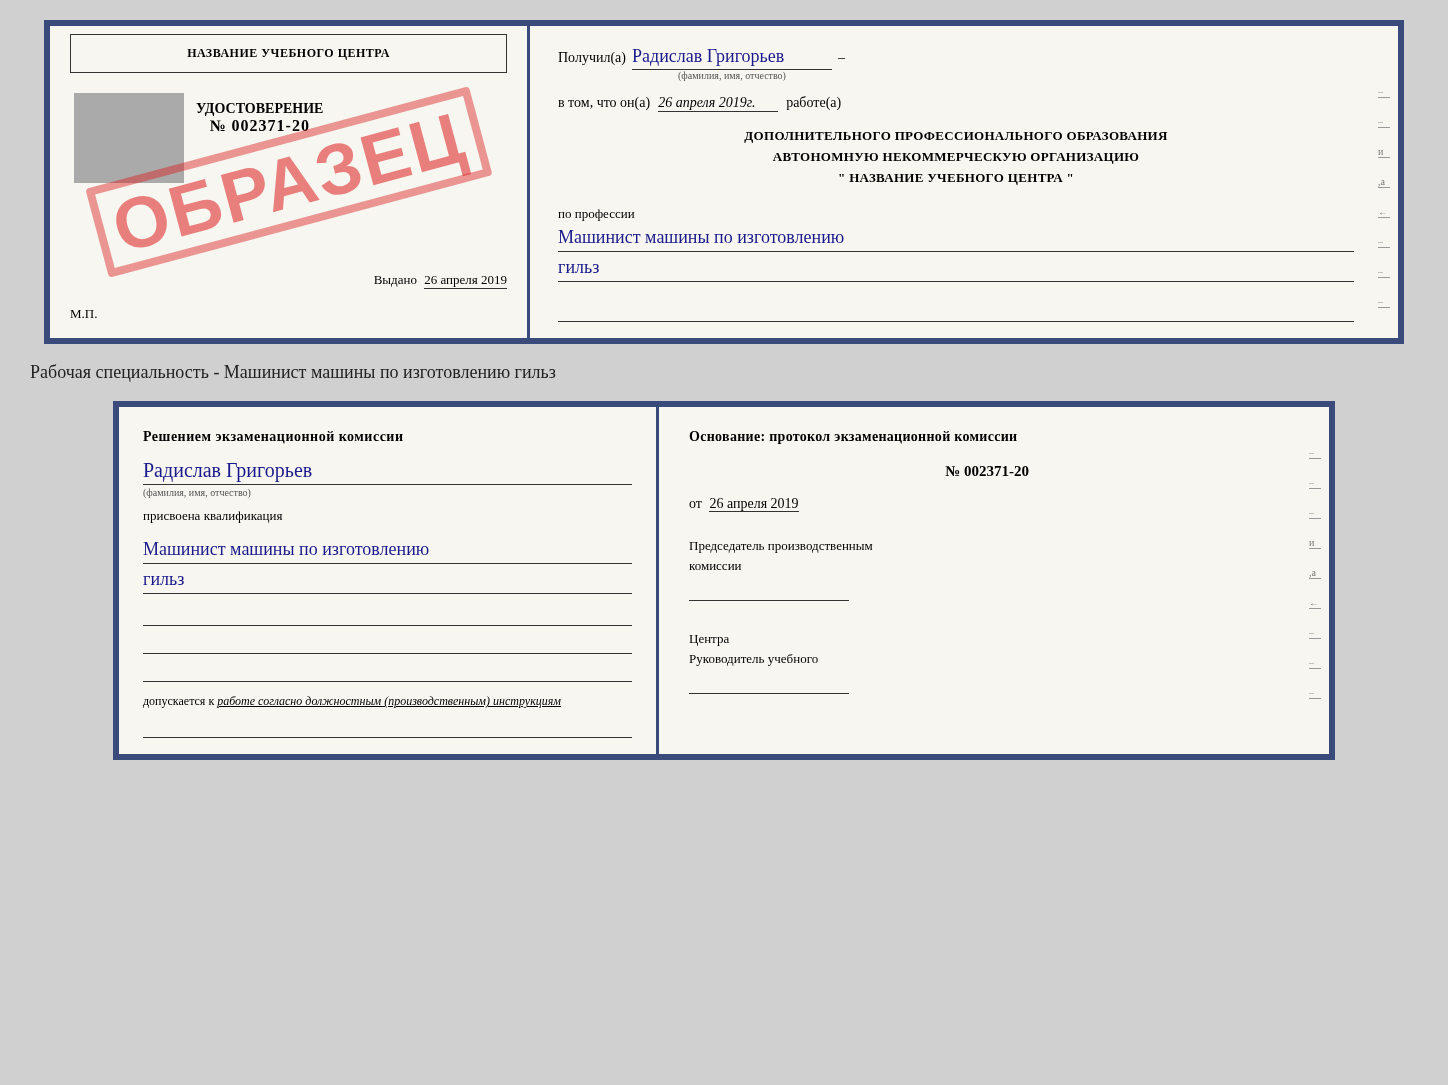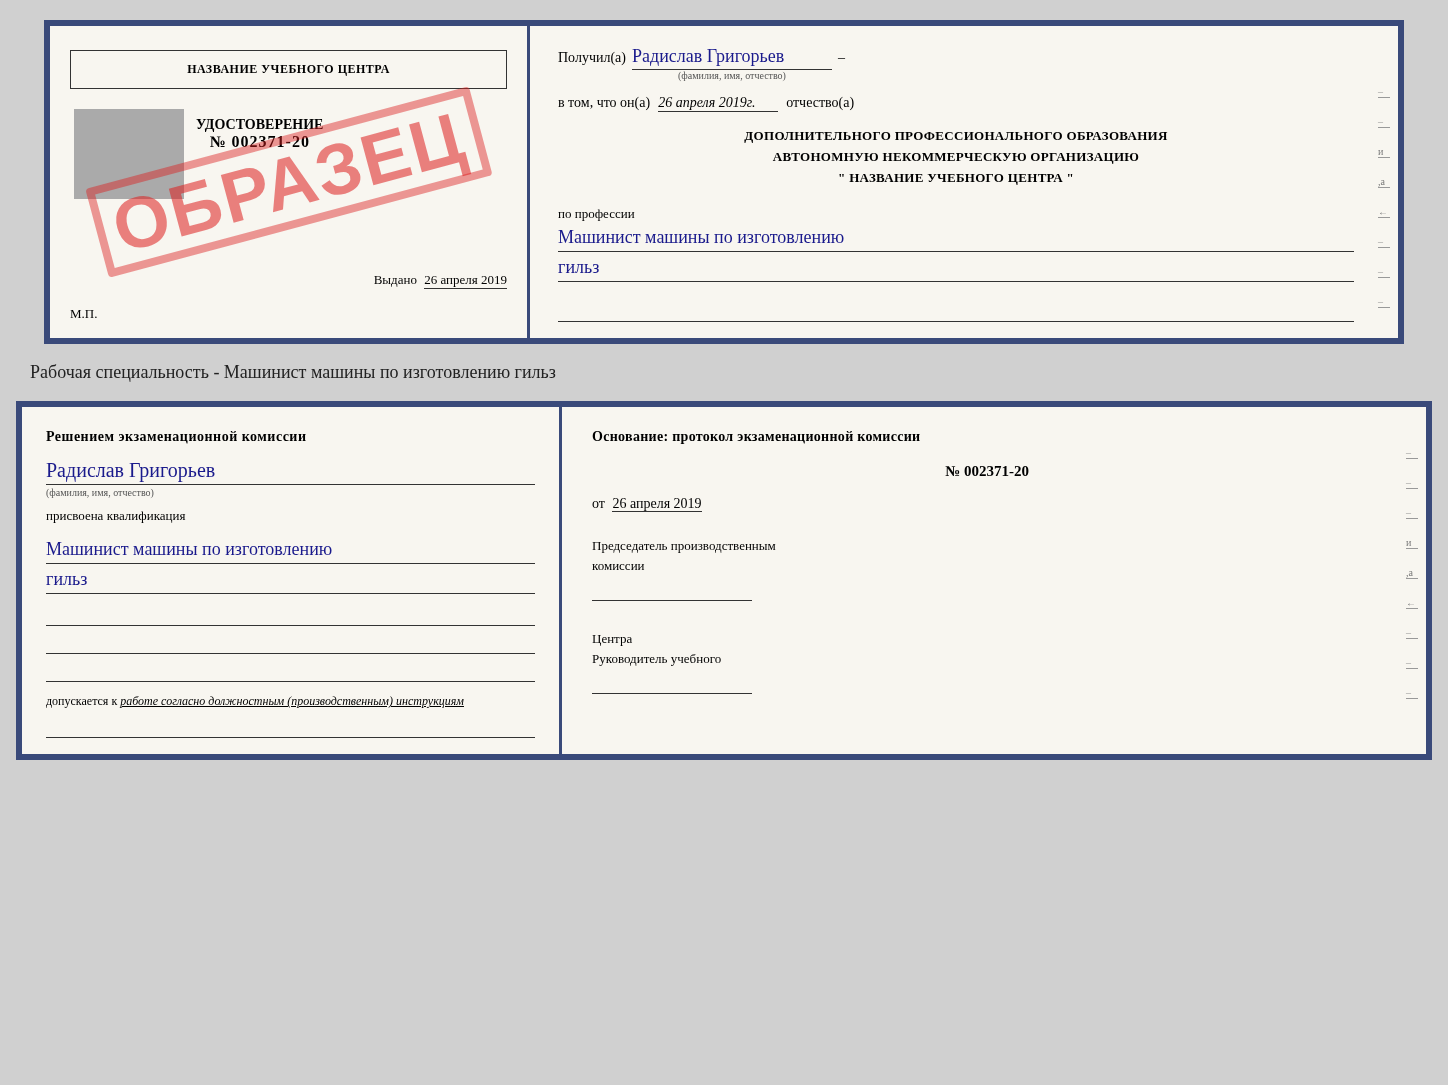--- a/index.html
+++ b/index.html
@@ -20,21 +20,21 @@
       display: flex;
       width: 1360px;
       border: 6px solid #3a4a7a;
       background: #f8f6f0;
       position: relative;
     }
 
     .doc-left {
       flex: 0 0 480px;
       border-right: 3px solid #3a4a7a;
-      padding: 24px 20px 16px 20px;
+      padding: 8px 20px 16px 20px;
       display: flex;
       flex-direction: column;
       gap: 10px;
       position: relative;
       overflow: hidden;
     }
 
     .doc-right {
       flex: 1;
       padding: 20px 24px 16px 28px;
@@ -197,21 +197,21 @@
     .specialty-label {
       font-size: 18px;
       color: #222;
       align-self: flex-start;
       padding-left: 10px;
     }
 
     
     .bottom-document {
       display: flex;
-      width: 1416px;
+      width: 1222px;
       border: 6px solid #3a4a7a;
       background: #f8f6f0;
       position: relative;
     }
 
     .bottom-left {
       flex: 0 0 540px;
       border-right: 3px solid #3a4a7a;
       padding: 22px 24px 16px 24px;
       display: flex;
@@ -360,21 +360,21 @@
         <div style="display:inline-flex; flex-direction:column; align-items:center;">
           <span class="received-name">Радислав Григорьев</span>
           <span class="small-caption">(фамилия, имя, отчество)</span>
         </div>
         <span style="font-size:14px;">–</span>
       </div>
 
       <div class="date-line">
         <span>в том, что он(а)</span>
         <span class="date-value">26 апреля 2019г.</span>
-        <span>отчество(а)</span>
+        <span>работе(а)</span>
       </div>
 
       <div class="org-block">
         <div>ДОПОЛНИТЕЛЬНОГО ПРОФЕССИОНАЛЬНОГО ОБРАЗОВАНИЯ</div>
         <div>АВТОНОМНУЮ НЕКОММЕРЧЕСКУЮ ОРГАНИЗАЦИЮ</div>
         <div>"  НАЗВАНИЕ УЧЕБНОГО ЦЕНТРА  "</div>
       </div>
 
       <div>
         <div class="profession-label">по профессии</div>

